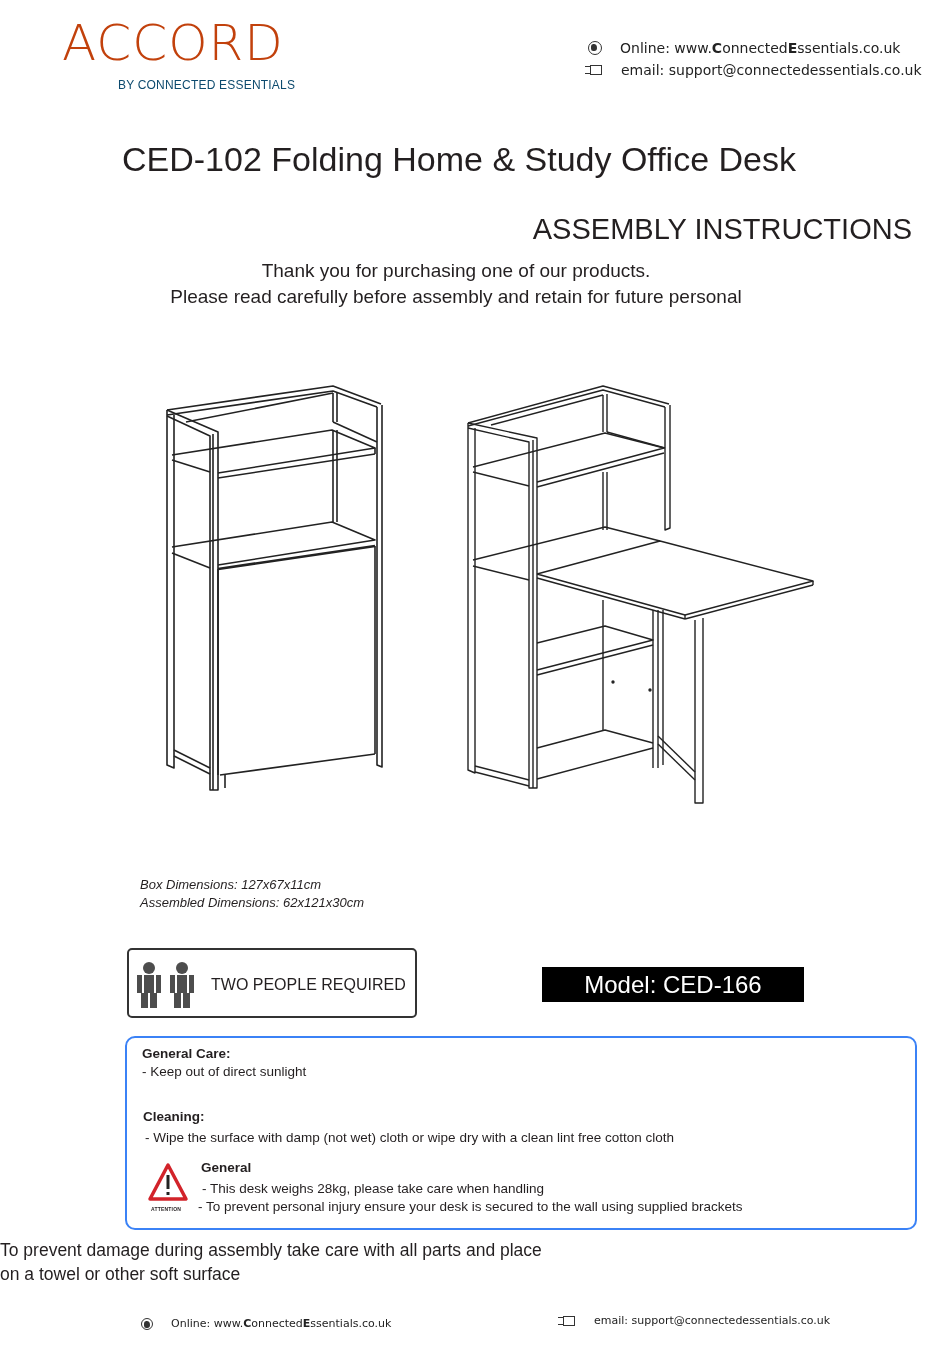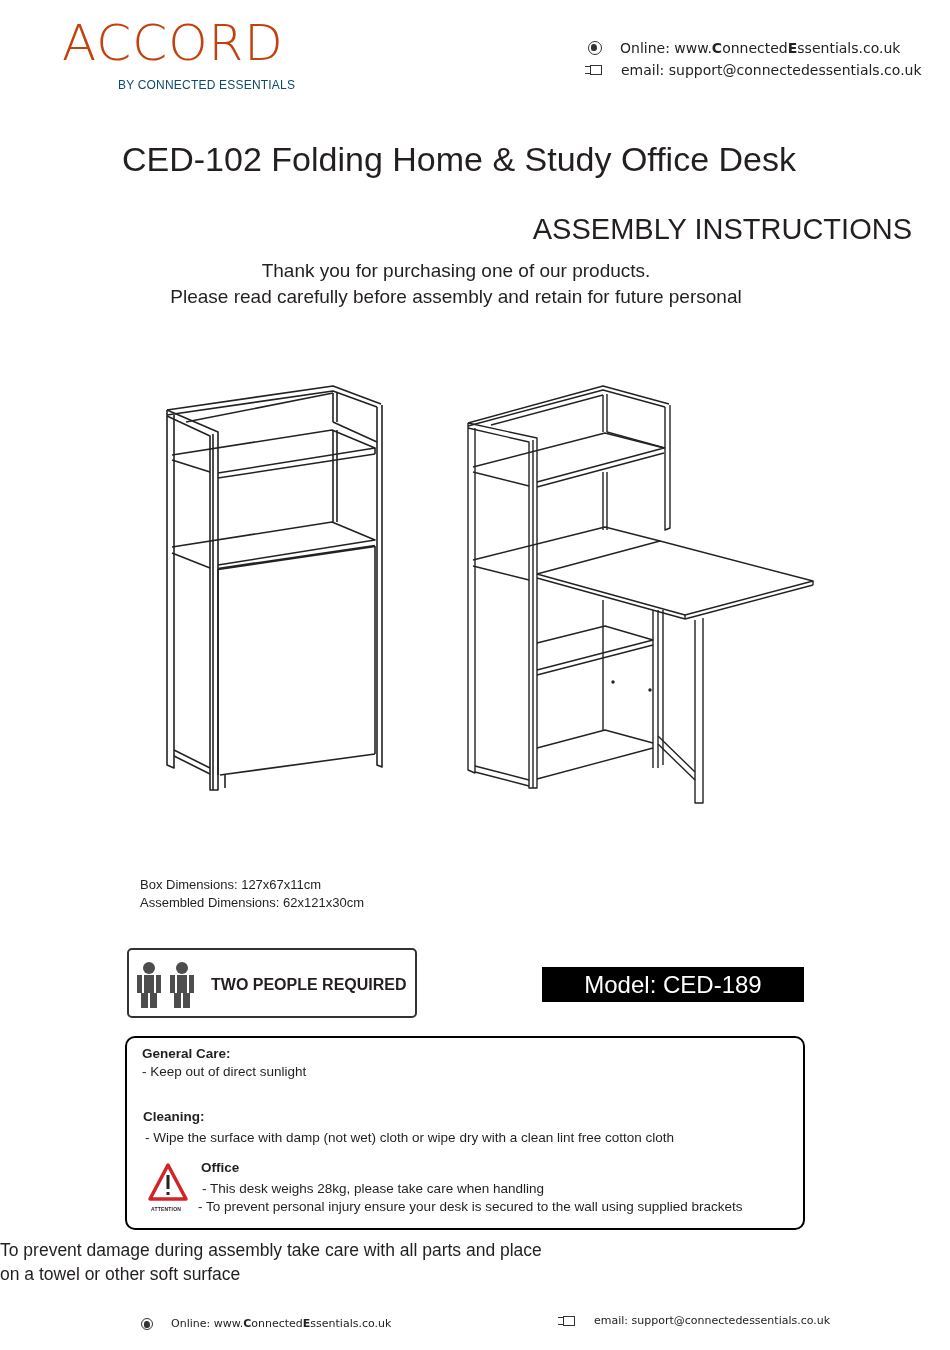--- a/index.html
+++ b/index.html
@@ -11,31 +11,31 @@
   .contact{font-size:14px;color:#222;white-space:nowrap;display:flex;align-items:center;gap:18px;font-family:"DejaVu Sans",sans-serif;}
   .contact b{font-weight:bold;}
   .ico-globe{width:14px;height:14px;border:1.5px solid #333;border-radius:50%;display:inline-block;position:relative;box-sizing:border-box;}
   .ico-globe:after{content:"";position:absolute;left:2px;top:2px;width:6px;height:7px;background:#333;border-radius:40% 60% 50% 40%;}
   .ico-mail{width:18px;height:12px;display:inline-block;position:relative;}
   .ico-mail:before{content:"";position:absolute;left:5px;top:1px;width:12px;height:10px;border:1px solid #333;box-sizing:border-box;}
   .ico-mail:after{content:"";position:absolute;left:0;top:2px;width:5px;height:8px;border-top:1px solid #333;border-bottom:1px solid #333;box-sizing:border-box;}
   .title{left:0;width:918px;top:140px;text-align:center;font-size:34px;color:#231f20;}
   .subtitle{left:0;width:912px;top:213px;text-align:right;font-size:29px;}
   .thanks{left:0;width:912px;top:258px;text-align:center;font-size:19px;line-height:26px;}
-  .dims{left:140px;top:876px;font-size:13px;line-height:18px;}
+  .dims{left:140px;top:876px;font-size:13px;line-height:18px;font-style:italic;}
   .people-box{left:127px;top:948px;width:290px;height:70px;border:2px solid #333;border-radius:5px;box-sizing:border-box;}
   .person{position:absolute;top:12px;width:24px;height:46px;}
   .person .head{position:absolute;left:6px;top:0;width:12px;height:12px;border-radius:50%;background:#4d4d4d;}
   .person .body{position:absolute;left:0;top:13px;width:24px;height:18px;background:#4d4d4d;}
   .person .body:before,.person .body:after{content:"";position:absolute;top:0;width:2px;height:18px;background:#fff;}
   .person .body:before{left:5px;} .person .body:after{right:5px;}
   .person .leg{position:absolute;top:31px;width:7px;height:15px;background:#4d4d4d;}
-  .people-label{position:absolute;left:82px;top:26px;font-size:16px;color:#231f20;font-weight:bold;}
+  .people-label{position:absolute;left:82px;top:26px;font-size:16px;color:#231f20;}
   .model{left:542px;top:967px;width:262px;height:35px;background:#000;color:#fff;font-size:24px;text-align:center;line-height:35px;}
-  .care-box{left:125px;top:1036px;width:680px;height:194px;border:2px solid #000000;border-radius:10px;box-sizing:border-box;}
+  .care-box{left:125px;top:1036px;width:792px;height:194px;border:2px solid #3b82f6;border-radius:10px;box-sizing:border-box;}
   .care-box .t{position:absolute;font-size:13.5px;white-space:nowrap;}
   .care-box .h{font-weight:bold;}
   .warn-icon{position:absolute;left:20px;top:124px;width:42px;height:48px;}
   .warn-label{position:absolute;left:24px;top:168px;font-size:5px;font-weight:bold;letter-spacing:0.2px;}
   .footer-note{left:0;width:902px;top:1238px;text-align:left;font-size:17.5px;line-height:24px;}
   .bottom .contact{font-size:11px;}
 </style>
 </head>
 <body>
 
@@ -164,36 +164,36 @@
     <div class="person" style="left:41px;">
       <div class="head"></div>
         <div class="body"></div>
       <div class="leg" style="left:4px;"></div>
         <div class="leg" style="left:13px;"></div>
     </div>
   </div>
   <div class="people-label">TWO PEOPLE REQUIRED</div>
 </div>
 
-<div class="abs model">Model: CED-189</div>
+<div class="abs model">Model: CED-166</div>
 
 <div class="abs care-box">
   <div class="t h" style="left:15px;top:8px;">General Care:</div>
   <div class="t" style="left:15px;top:26px;">- Keep out of direct sunlight</div>
   <div class="t h" style="left:16px;top:71px;">Cleaning:</div>
   <div class="t" style="left:18px;top:92px;"> - Wipe the surface with damp (not wet) cloth or wipe dry with a clean lint free cotton cloth</div>
 
   <svg class="warn-icon" viewBox="0 0 42 48">
     <polygon points="21,3 39,37 3,37" fill="#fff" stroke="#d2232a" stroke-width="3.5" stroke-linejoin="round"></polygon>
     <rect x="19.5" y="13" width="3" height="14" fill="#222"></rect>
     <rect x="19.5" y="30" width="3" height="3" fill="#222"></rect>
   </svg>
   <div class="warn-label">ATTENTION</div>
 
-  <div class="t h" style="left:74px;top:122px;">Office</div>
+  <div class="t h" style="left:74px;top:122px;">General</div>
   <div class="t" style="left:75px;top:143px;">- This desk weighs 28kg, please take care when handling</div>
   <div class="t" style="left:71px;top:161px;">-  To prevent personal injury ensure your desk is secured to the wall using supplied brackets</div>
 </div>
 
 <div class="abs footer-note">
   <div>To prevent damage during assembly take care with all parts and place</div>
   <div>on a towel or other soft surface</div>
 </div>
 
 <div class="bottom">

